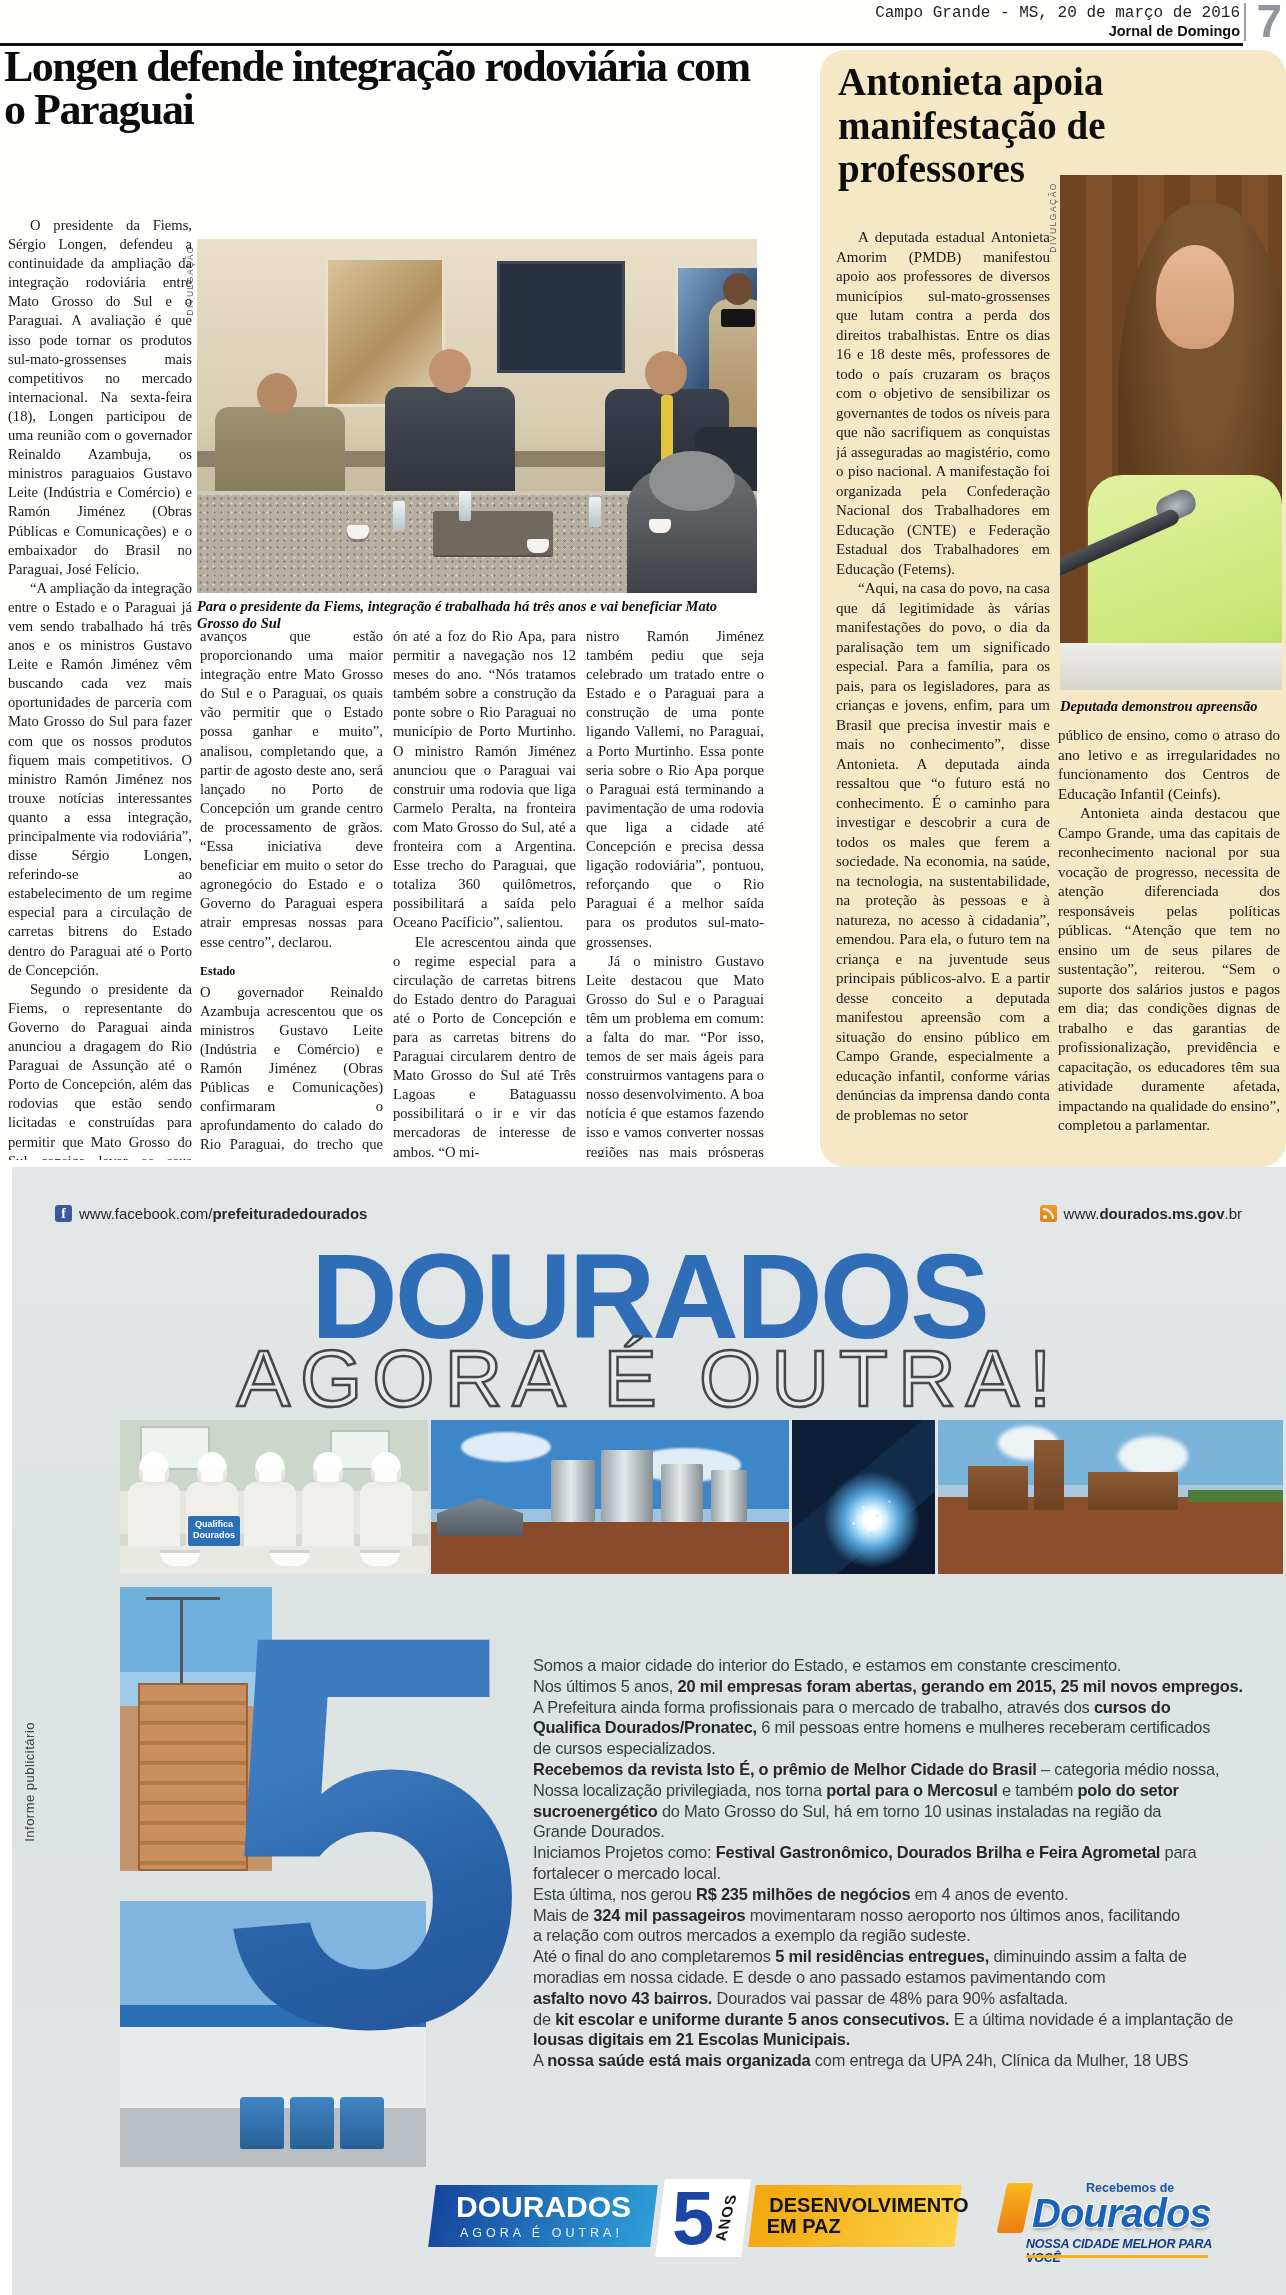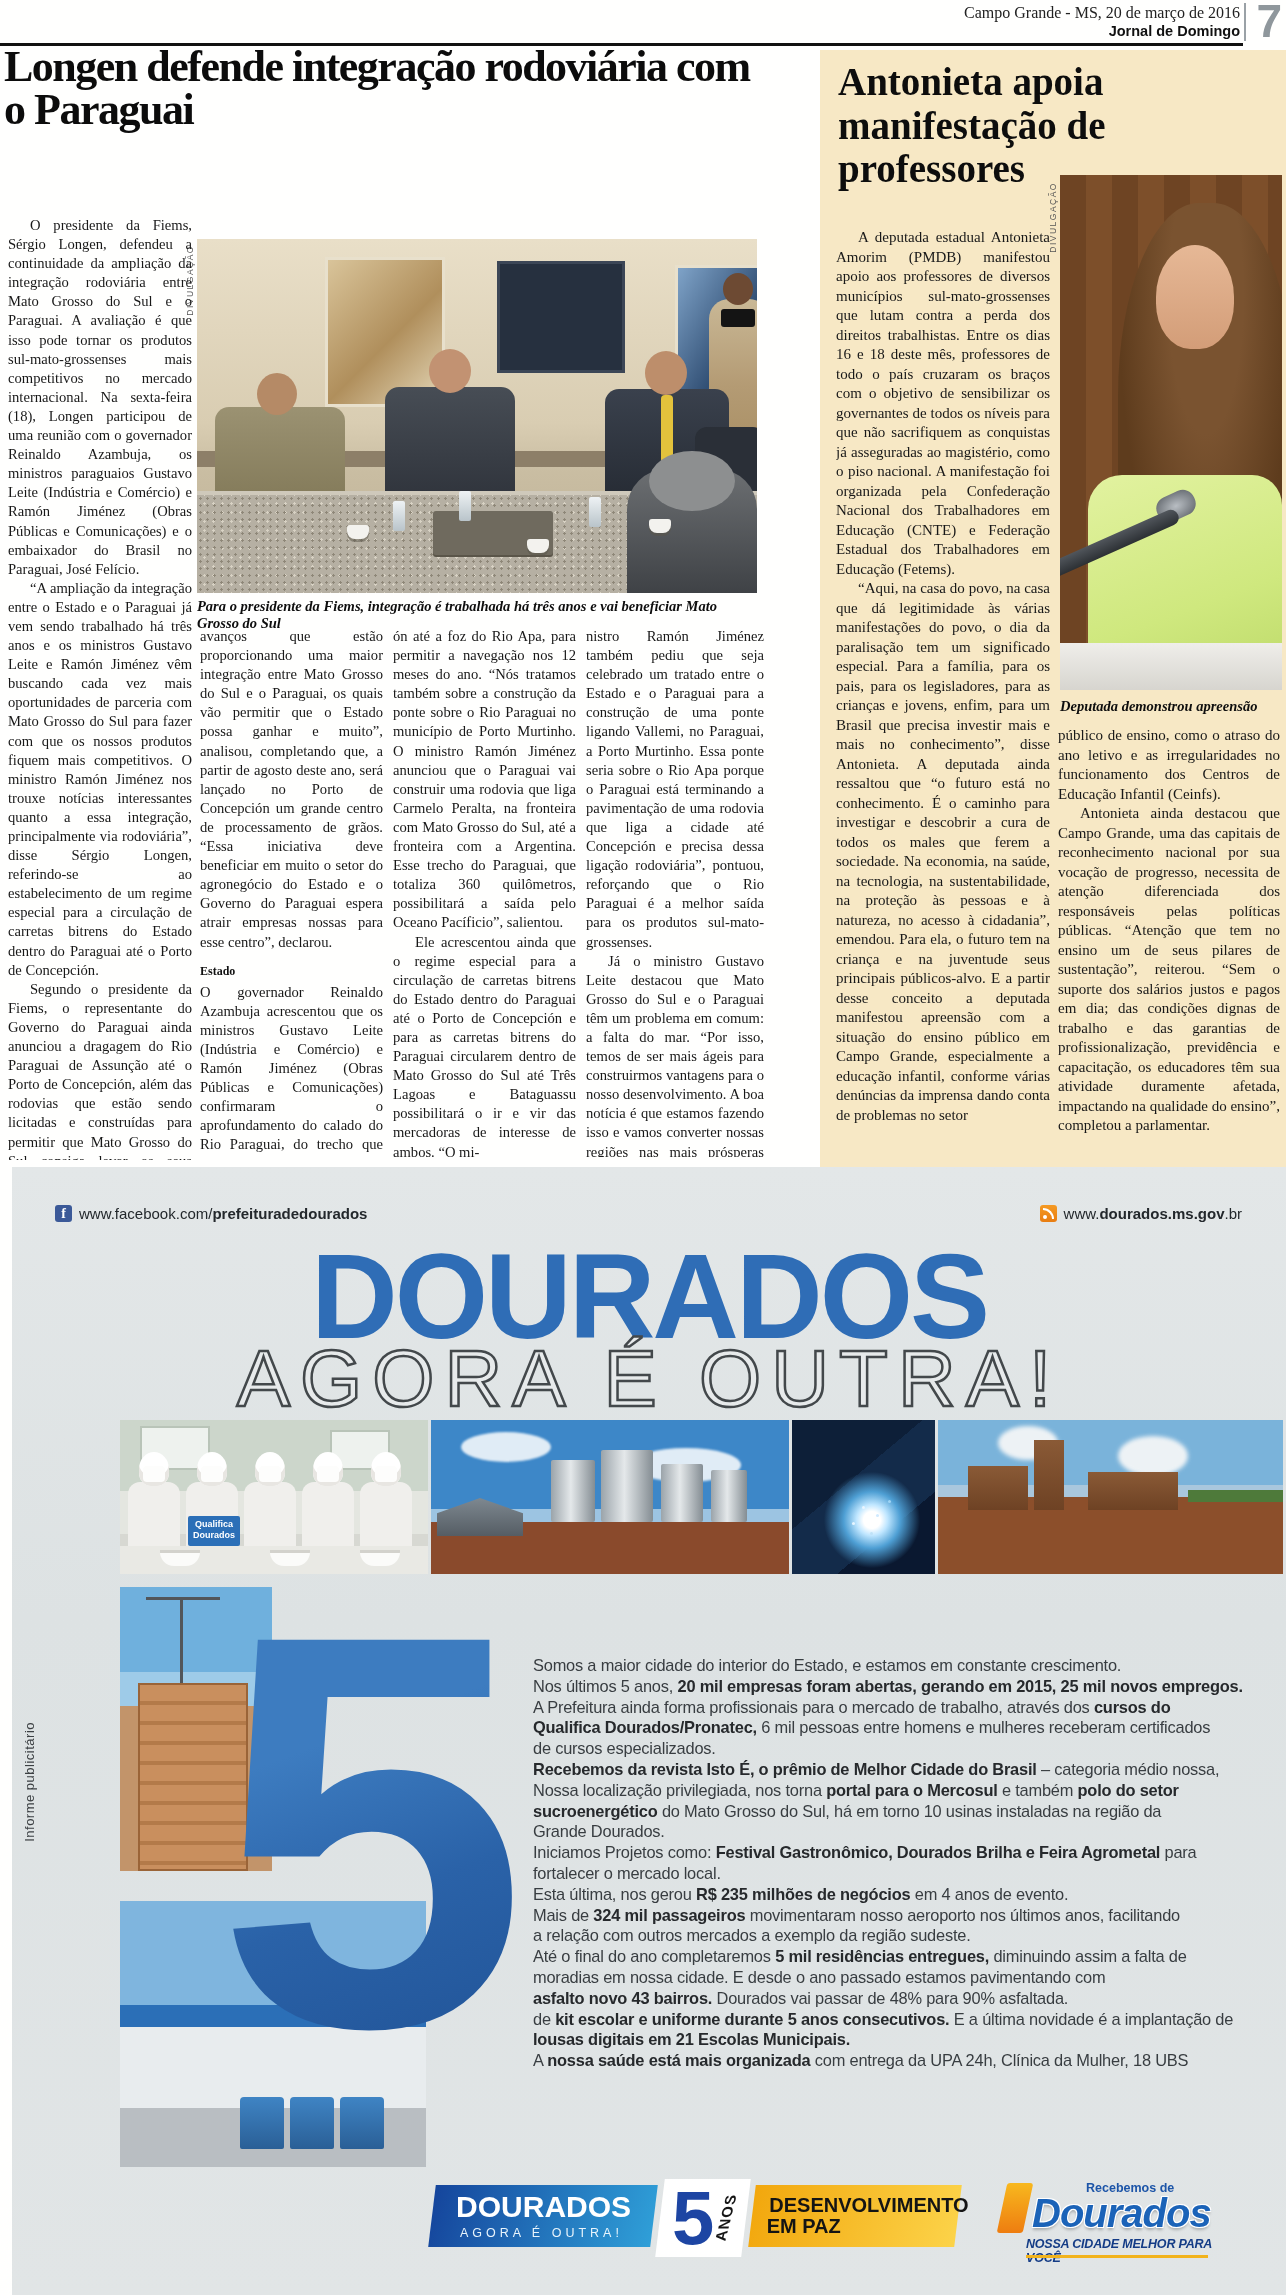--- a/index.html
+++ b/index.html
@@ -1,20 +1,20 @@
 <!DOCTYPE html>
 <html lang="pt"><head>
 <meta charset="utf-8">
 <style>
   * { margin:0; padding:0; box-sizing:border-box; }
   body { background:#ffffff; font-family:"Liberation Serif", serif; }
   .page { position:relative; width:1286px; height:2295px; background:#fffffe; overflow:hidden; margin:0 auto; }
 
   
-  .mast-date { position:absolute; top:4px; right:46px; font-size:16px; color:#222; font-family:Liberation Serif, serif; }
+  .mast-date { position:absolute; top:4px; right:46px; font-size:16px; color:#222; font-family:Liberation Mono, monospace; }
   .mast-paper { position:absolute; top:23px; right:46px; font-size:14.5px; font-weight:bold; font-family:"Liberation Sans",sans-serif; color:#111; }
   .mast-sep { position:absolute; top:3px; right:40px; width:2px; height:38px; background:#9aa1a6; }
   .mast-page { position:absolute; top:-6px; right:4px; font-size:46px; font-weight:bold; font-family:"Liberation Sans",sans-serif; color:#8f979c; }
   .mast-rule { position:absolute; top:43px; left:0; width:1243px; height:3px; background:#111; }
 
   
   .headline-main { position:absolute; left:4px; top:46px; width:760px; font-size:44px; line-height:0.97;
     font-weight:bold; letter-spacing:-1.5px; color:#0c0c0c; }
   .col { position:absolute; overflow:hidden; text-align:justify; font-size:14.6px; line-height:19.1px; color:#181818; }
   .col p { text-indent:22px; margin:0; }
@@ -57,21 +57,21 @@
     background-image:radial-gradient(#8e8778 1px, transparent 1.4px), radial-gradient(#d8d2c4 1px, transparent 1.4px);
     background-size:7px 7px, 9px 9px; background-position:0 0, 3px 4px;
     border-top:4px solid #cfc9bb; }
   .pm-folder { left:236px; top:272px; width:120px; height:44px; background:#6f6a5e; border-radius:3px; box-shadow:0 2px 0 #5a5549; }
   .pm-cup { width:22px; height:14px; background:#f3f2ee; border-radius:3px 3px 8px 8px; box-shadow:0 3px 0 rgba(90,85,73,.5); }
   .pm-c1 { left:150px; top:286px; } .pm-c2 { left:330px; top:300px; } .pm-c3 { left:452px; top:280px; }
   .pm-glass { width:12px; height:30px; background:linear-gradient(#eef2f4,#b9c4ca); border-radius:2px; }
   .pm-g1 { left:262px; top:252px; } .pm-g2 { left:392px; top:258px; } .pm-g3 { left:196px; top:262px; }
 
   
-  .side-panel { position:absolute; left:820px; top:50px; width:466px; height:1117px; background:#f7e8c5; }
+  .side-panel { position:absolute; left:820px; top:50px; width:466px; height:1117px; background:#f7e8c5;border-radius:25px; }
   .headline-side { position:absolute; left:18px; top:10px; width:340px; font-size:39px; line-height:1.12; font-weight:bold; color:#0d0d0d; }
   .side-col { position:absolute; overflow:hidden; text-align:justify; font-size:15px; line-height:19.5px; color:#181818; }
   .side-col p { text-indent:22px; margin:0; }
   .side-col.cont p:first-child { text-indent:0; }
   .side-col-1 { left:16px; top:178px; width:214px; height:928px; }
   .side-col-2 { left:238px; top:676px; width:222px; height:430px; }
   .ph-deputada { left:240px; top:125px; width:222px; height:515px; background:repeating-linear-gradient(90deg,#6e4423 0 26px,#7d4f2a 26px 52px); }
   .pd-hair { left:58px; top:28px; width:176px; height:420px; background:radial-gradient(ellipse at 50% 22%, #7a5330 0 30%, #5e3c1d 70%); border-radius:46% 46% 30% 30%; }
   .pd-face { left:96px; top:70px; width:78px; height:104px; background:linear-gradient(#e6b896,#d39d78); border-radius:50% 50% 44% 44%; }
   .pd-blouse { left:28px; top:300px; width:194px; height:215px; background:linear-gradient(160deg,#e2f2a0,#cfe87e 60%,#bcd968); border-radius:34px 30px 0 0; }

